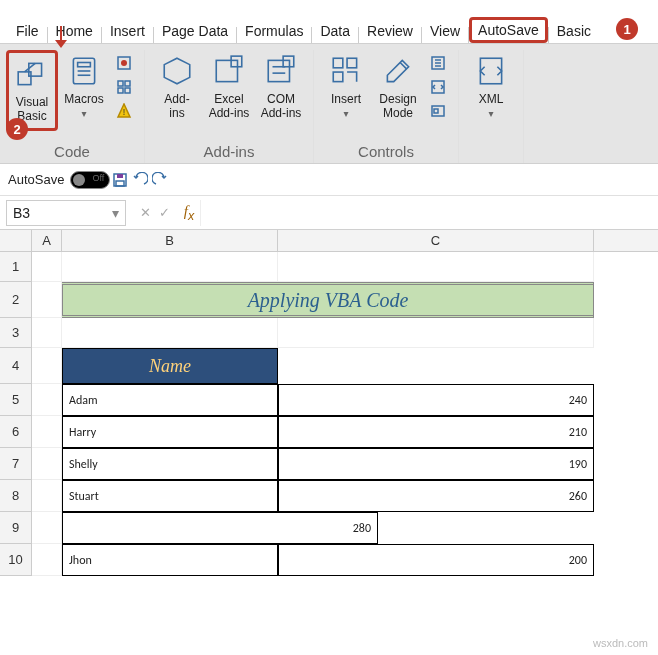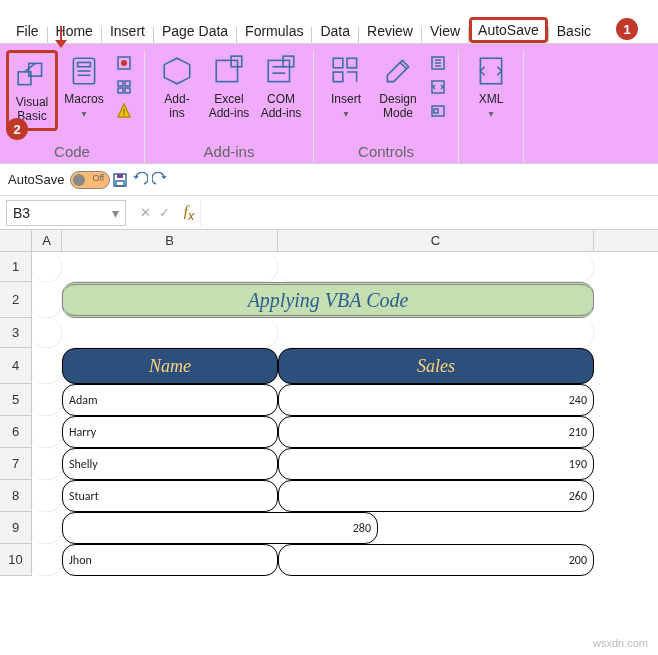--- a/index.html
+++ b/index.html
@@ -14,38 +14,38 @@
 
 .badge { position: absolute; width: 22px; height: 22px; border-radius: 50%; background: #c0392b; color: #fff; font-size: 13px; display: flex; align-items: center; justify-content: center; font-weight: bold; z-index: 10; }
 .badge1 { top: 18px; right: 20px; }
 .badge2 { top: 118px; left: 6px; }
 
 
 .arrow-line { position: absolute; left: 60px; top: 26px; width: 2px; height: 18px; background: #c0392b; z-index: 9; }
 .arrow-head { position: absolute; left: 55px; top: 40px; width: 0; height: 0; border-left: 6px solid transparent; border-right: 6px solid transparent; border-top: 8px solid #c0392b; z-index: 9; }
 
 
-.ribbon { display: flex; height: 120px; border-bottom: 1px solid #d0d0d0; background: #f0abfc; padding-top: 6px; }
+.ribbon { display: flex; height: 120px; border-bottom: 1px solid #d0d0d0; background: #e5e5e5; padding-top: 6px; }
 .group { display: flex; flex-direction: column; align-items: center; padding: 0 6px; border-right: 1px solid #e0e0e0; }
 .group-items { display: flex; flex: 1; align-items: flex-start; }
 .group-label { font-size: 15px; color: #666; padding: 3px 0; }
 .big-btn { display: flex; flex-direction: column; align-items: center; justify-content: flex-start; width: 52px; padding: 4px 2px; cursor: pointer; }
 .big-btn .icon { width: 34px; height: 34px; margin-bottom: 4px; display: flex; align-items: center; justify-content: center; }
 .big-btn .label { font-size: 12px; text-align: center; line-height: 1.2; }
 .big-btn.highlighted { border: 3px solid #c0392b; border-radius: 4px; }
 
 .small-btn-stack { display: flex; flex-direction: column; gap: 2px; padding: 2px; }
 .small-btn { width: 24px; height: 22px; display: flex; align-items: center; justify-content: center; cursor: pointer; }
 
 .chevron { font-size: 10px; color: #666; margin-top: 2px; }
 
 
 .quickbar { display: flex; align-items: center; height: 32px; padding: 0 8px; border-bottom: 1px solid #e0e0e0; }
 .autosave { display: flex; align-items: center; gap: 6px; font-size: 13px; }
-.toggle { width: 40px; height: 18px; border: 1px solid #888; border-radius: 9px; position: relative; background: #fdba74; }
+.toggle { width: 40px; height: 18px; border: 1px solid #888; border-radius: 9px; position: relative; background: #000000; }
 .toggle::before { content: ""; position: absolute; left: 2px; top: 2px; width: 12px; height: 12px; border-radius: 50%; background: #888; }
 .toggle-text { position: absolute; right: 5px; top: 1px; font-size: 9px; color: #666; }
 .qbtn { width: 20px; height: 20px; display: flex; align-items: center; justify-content: center; cursor: pointer; color: #555; }
 
 
 .fx-row { display: flex; align-items: center; height: 34px; border-bottom: 1px solid #d0d0d0; }
 .namebox { width: 120px; height: 26px; border: 1px solid #ccc; margin: 0 6px; display: flex; align-items: center; padding: 0 6px; font-size: 14px; justify-content: space-between; }
 .fx-btns { display: flex; gap: 8px; padding: 0 8px; color: #aaa; }
 .fx-btn { cursor: pointer; }
 .fx-label { font-style: italic; font-family: serif; font-size: 15px; color: #a16207; padding: 0 6px; }
@@ -56,21 +56,21 @@
 .colheads { display: flex; height: 22px; background: #f3f3f3; border-bottom: 1px solid #ccc; }
 .corner { width: 32px; border-right: 1px solid #ccc; background: #f3f3f3; }
 .colhead { border-right: 1px solid #ccc; display: flex; align-items: center; justify-content: center; font-size: 13px; color: #333; }
 .colA { width: 30px; }
 .colB { width: 216px; }
 .colC { width: 316px; }
 
 .rows { }
 .row { display: flex; height: 30px; }
 .rowhead { width: 32px; background: #f3f3f3; border-right: 1px solid #ccc; border-bottom: 1px solid #ccc; display: flex; align-items: center; justify-content: center; font-size: 13px; color: #333; }
-.cell { border-right: 1px solid #eee; border-bottom: 1px solid #eee; padding: 0 6px; display: flex; align-items: center; font-size: 15px; border-radius: 13px; }
+.cell { border-right: 1px solid #eee; border-bottom: 1px solid #eee; padding: 0 6px; display: flex; align-items: center; font-size: 15px; }
 
 
 .title-cell { background: #c5dfb3; font-family: Georgia, serif; font-style: italic; font-size: 20px; color: #2b5f8f; justify-content: center; border: 1px solid #888; border-top: 3px double #888; border-bottom: 3px double #888; }
 
 
 .th { background: #2d4f7c; color: #ffd27a; font-family: Georgia, serif; font-style: italic; font-size: 18px; justify-content: center; border: 1px solid #000; }
 .td { border: 1px solid #000; background: #fff; font-family: Calibri, Arial, sans-serif; font-size: 12px; }
 .td.num { justify-content: flex-end; }
 
 .watermark { position: absolute; bottom: 6px; right: 10px; font-size: 11px; color: #bbb; }
@@ -334,21 +334,20 @@
         <div class="rowhead">3</div>
         <div class="cell colA"></div>
         <div class="cell colB"></div>
         <div class="cell colC"></div>
       </div>
 
     <div class="row" style="height:36px">
       <div class="rowhead">4</div>
       <div class="cell colA"></div>
       <div class="cell th colB">Name</div>
-      <div class="cell th colC">Sales</div>
     </div>
 
     <div class="row" style="height:32px">
         <div class="rowhead">5</div>
         <div class="cell colA"></div>
         <div class="cell td colB">Adam</div>
         <div class="cell td num colC">240</div>
       </div>
     <div class="row" style="height:32px">
         <div class="rowhead">6</div>

